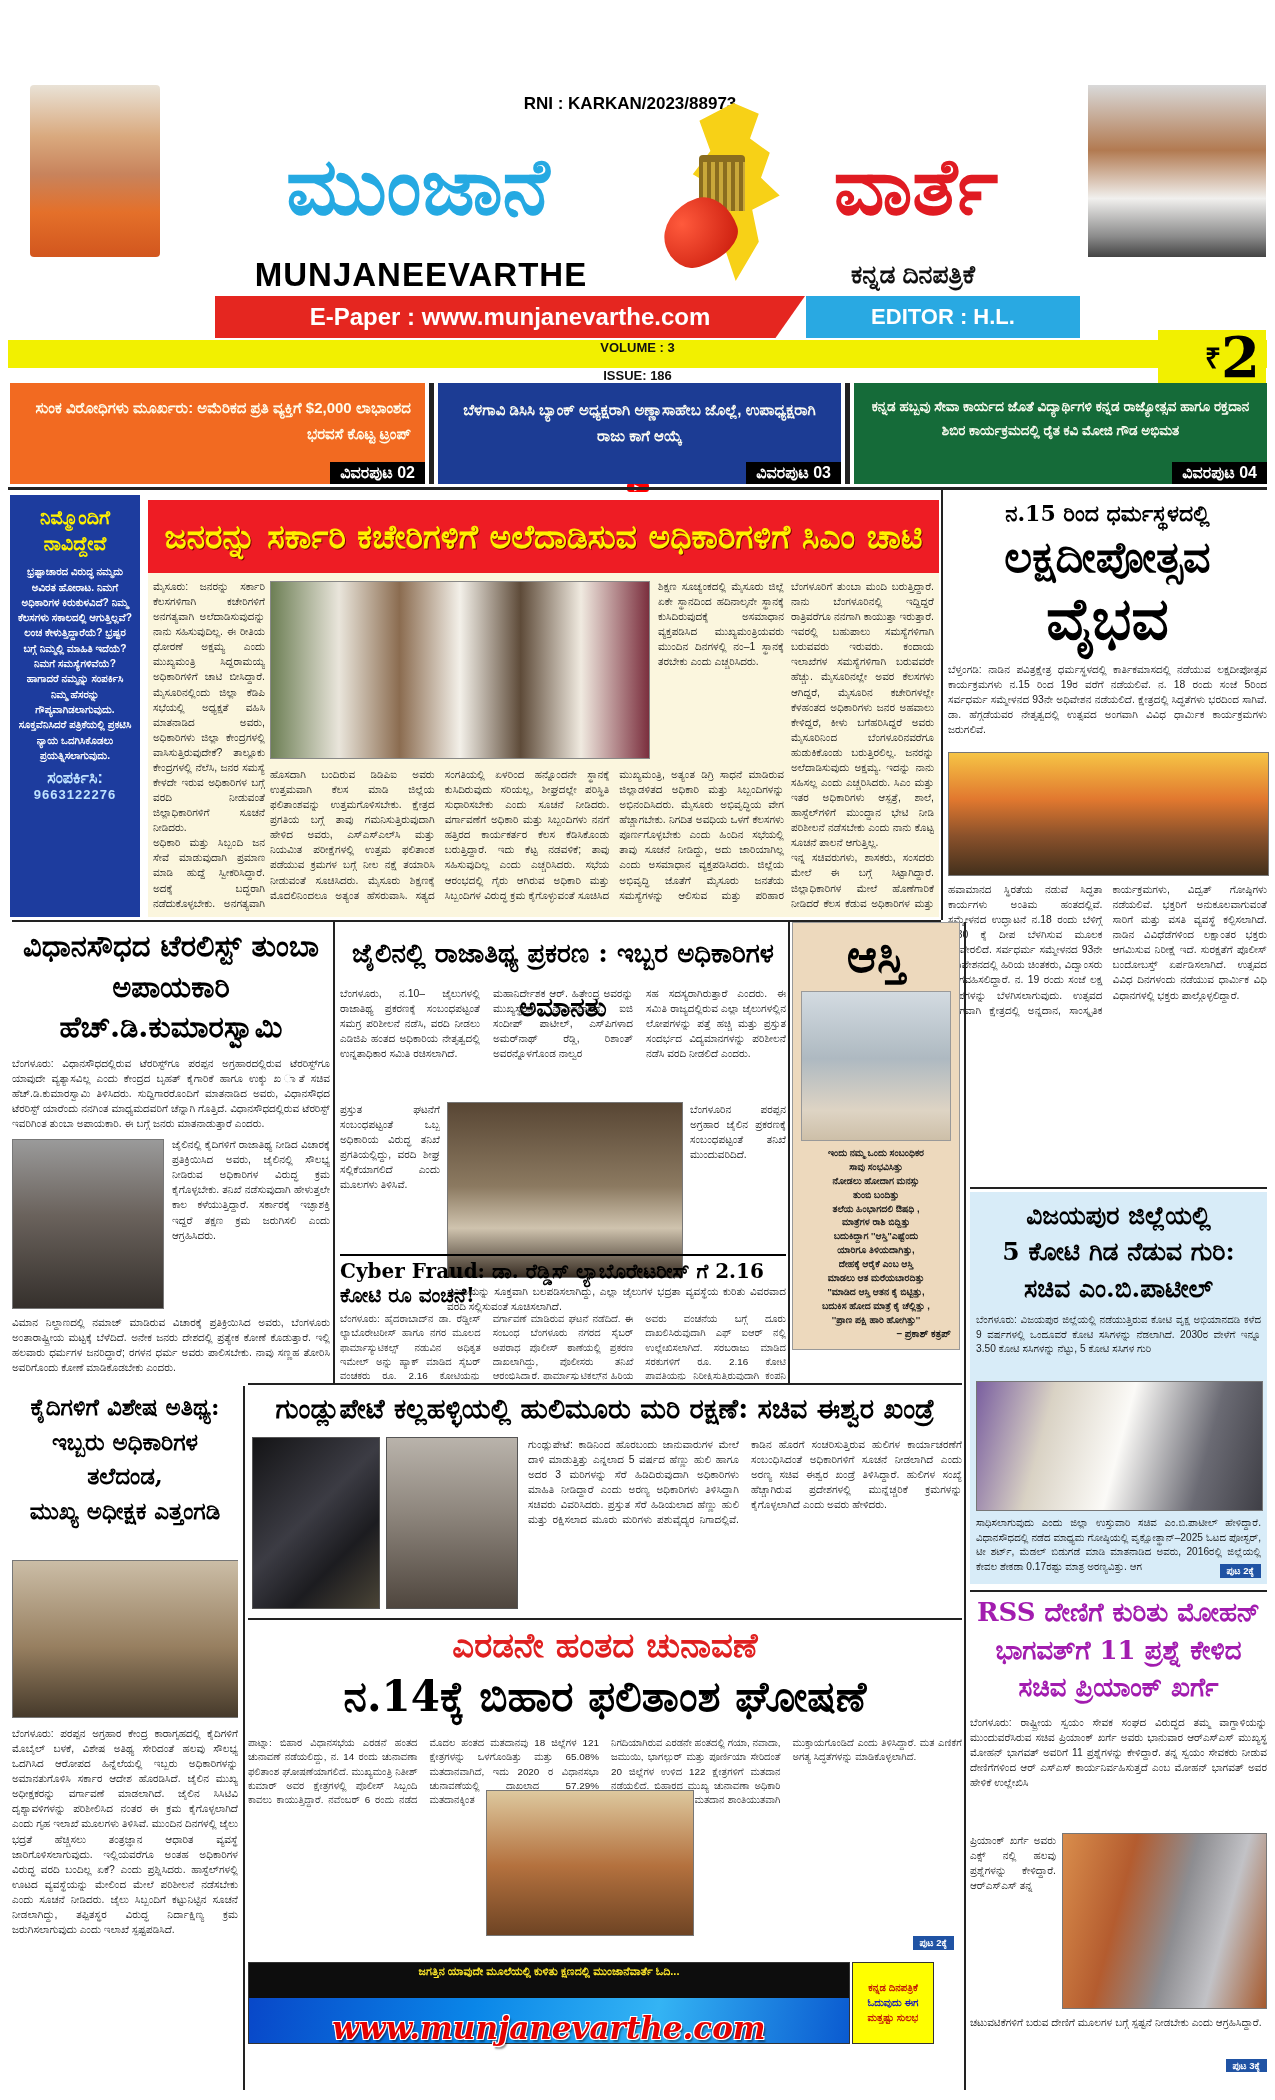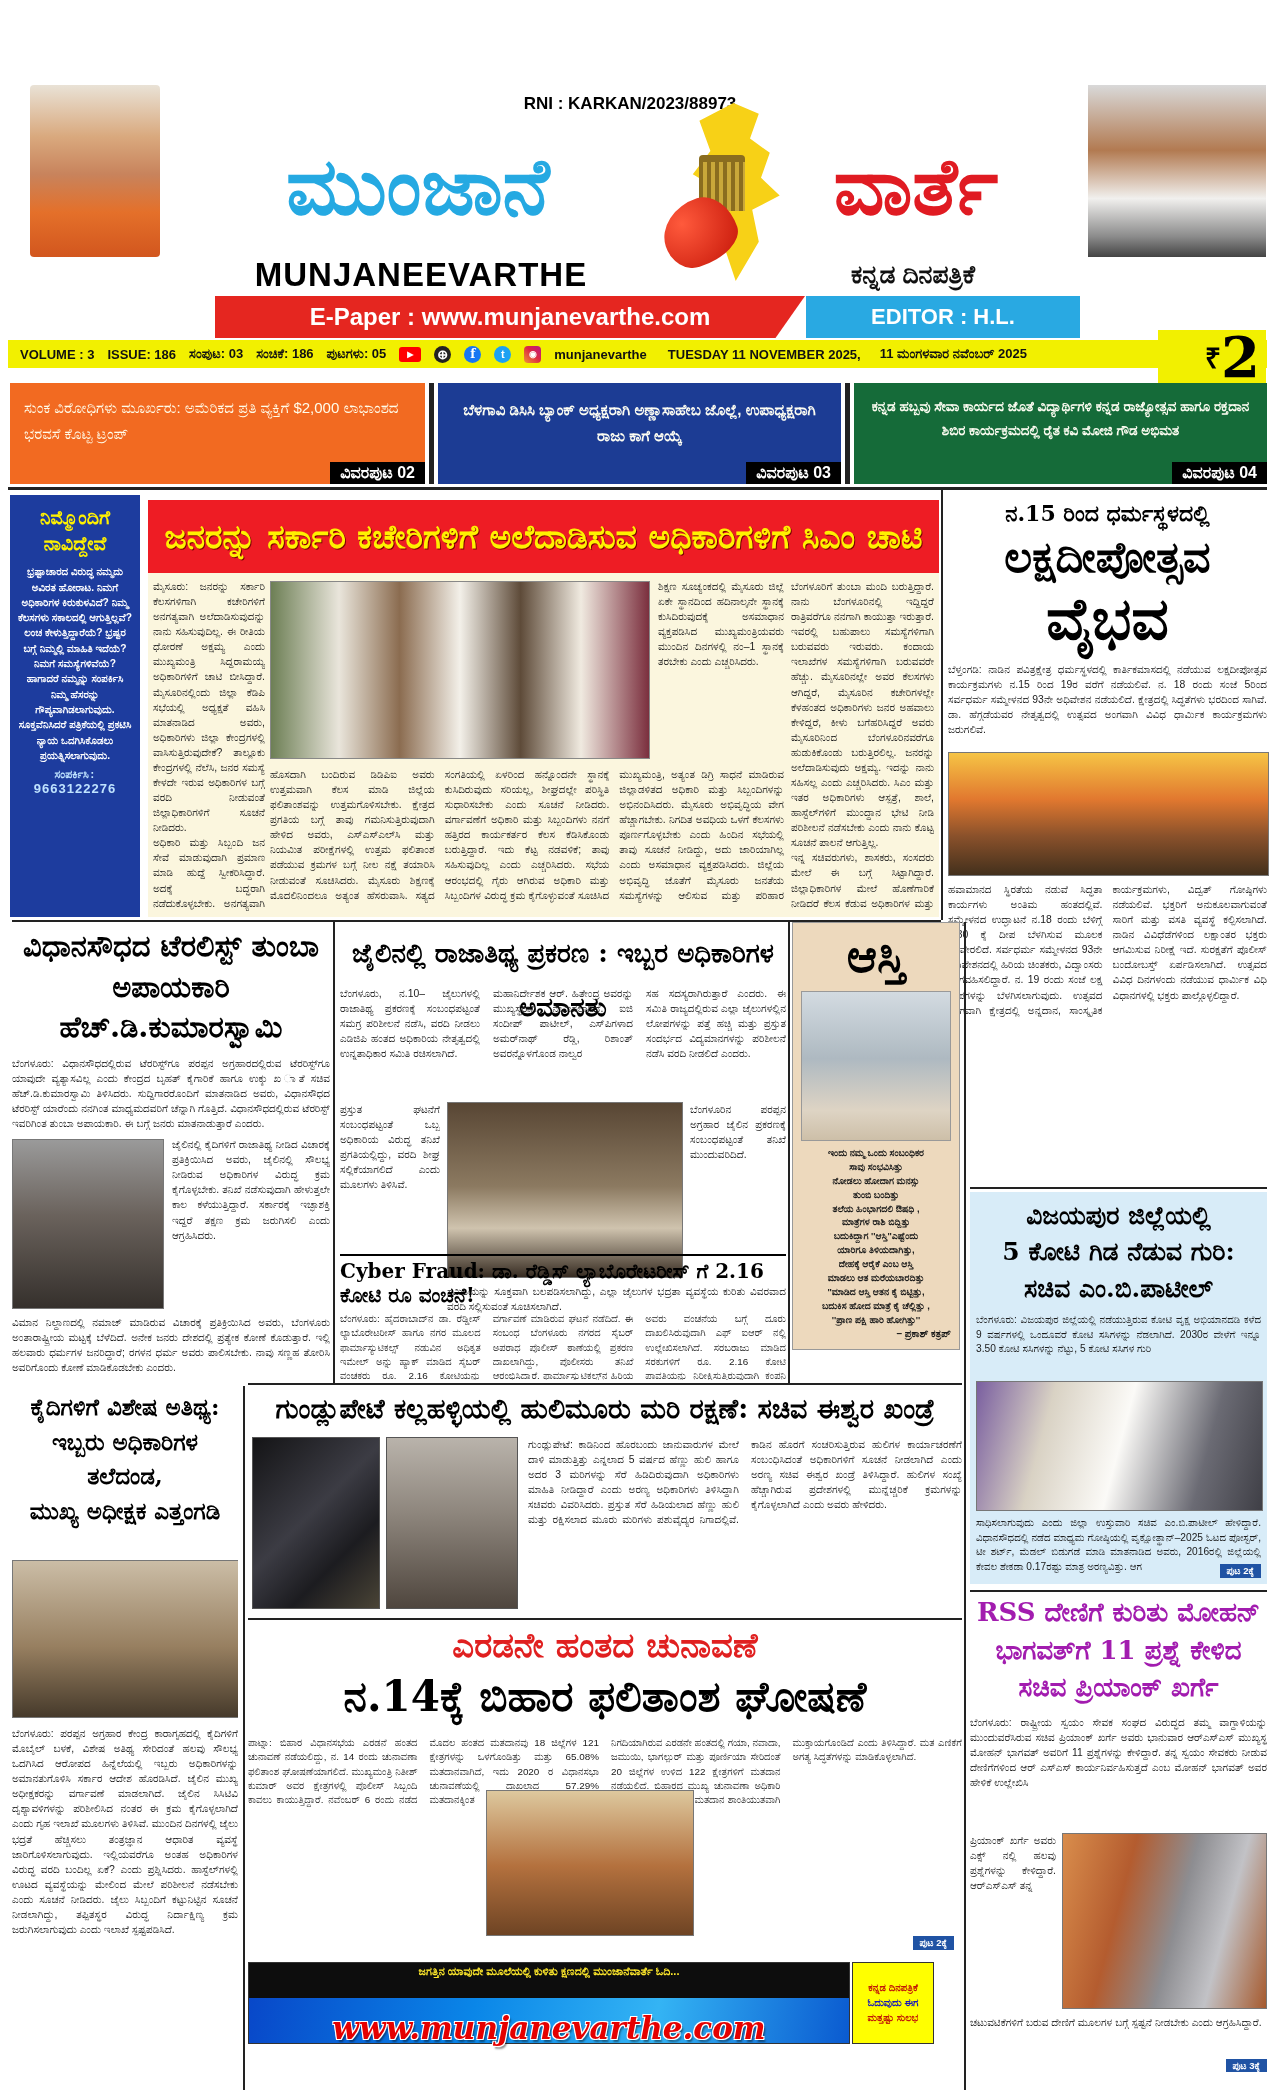--- a/index.html
+++ b/index.html
@@ -47,62 +47,62 @@
   </div>
 
   <div class="a serif" style="left:782px;top:112px;width:268px;height:152px;font-size:79px;line-height:150px;font-weight:bold;color:#E01B22;text-align:center;">ವಾರ್ತೆ</div>
 
   <div class="a" style="left:178px;top:256px;width:486px;height:36px;font-size:33px;font-weight:900;letter-spacing:1px;color:#000;text-align:center;">MUNJANEEVARTHE</div>
   <div class="a" style="left:770px;top:260px;width:286px;height:30px;font-size:25px;font-weight:bold;color:#111;text-align:center;">ಕನ್ನಡ ದಿನಪತ್ರಿಕೆ</div>
 
   <div class="a" style="left:215px;top:296px;width:590px;height:42px;background:#E52620;color:#fff;font-size:24px;font-weight:bold;text-align:center;line-height:42px;clip-path:polygon(0 0,100% 0,95% 100%,0 100%);">E-Paper : www.munjanevarthe.com</div>
   <div class="a" style="left:806px;top:296px;width:274px;height:42px;background:#29A9E2;color:#fff;font-size:22px;font-weight:bold;text-align:center;line-height:42px;">EDITOR : H.L. AMARNATH</div>
 
-  <div class="a" style="left:8px;top:340px;width:1259px;height:28px;background:#F2F000;display:flex;align-items:center;gap:13px;padding:0 12px;font-size:13px;font-weight:bold;color:#111;">
+  <div class="a" style="left:8px;top:340px;width:1259px;height:28px;background:#F2F000;display:flex;align-items:center;gap:13px;padding:0 12px;font-size:13px;font-weight:bold;color:#111;flex-direction:column;">
     <span>VOLUME : 3</span>
     <span>ISSUE: 186</span>
     <span>ಸಂಪುಟ: 03</span>
     <span>ಸಂಚಿಕೆ: 186</span>
     <span>ಪುಟಗಳು: 05</span>
     <span class="icn" style="width:22px;height:15px;background:#FF0000;border-radius:3px;color:#fff;font-size:8px;">▶</span>
     <span class="icn" style="width:17px;height:17px;background:#222;border-radius:50%;color:#fff;font-size:13px;">⊕</span>
     <span class="icn" style="width:17px;height:17px;background:#1877F2;border-radius:50%;color:#fff;font-size:12px;font-family:'DejaVu Serif',serif;font-weight:bold;">f</span>
     <span class="icn" style="width:17px;height:17px;background:#1DA1F2;border-radius:50%;color:#fff;font-size:11px;font-weight:bold;">t</span>
     <span class="icn" style="width:17px;height:17px;background:linear-gradient(45deg,#f09433,#dc2743 55%,#bc1888);border-radius:4px;color:#fff;font-size:9px;">◉</span>
     <span>munjanevarthe</span>
     <span style="margin-left:8px;">TUESDAY 11 NOVEMBER 2025,</span>
     <span style="margin-left:6px;">11 ಮಂಗಳವಾರ ನವೆಂಬರ್ 2025</span>
   </div>
   <div class="a" style="left:1158px;top:330px;width:108px;height:54px;background:#F2F000;display:flex;align-items:center;justify-content:flex-end;padding-right:6px;">
     <span style="font-size:28px;font-weight:bold;color:#000;">₹</span>
     <span class="serif" style="font-size:56px;font-weight:900;color:#000;line-height:54px;">2</span>
   </div>
 
   <div class="a" style="left:10px;top:383px;width:415px;height:101px;background:#F26A21;color:#FFFDEB;">
-    <div class="t" style="padding:12px 14px 0;font-size:15px;line-height:1.75;font-weight:normal;text-align:left;color:#FFFDEB;">ಸುಂಕ ವಿರೋಧಿಗಳು ಮೂರ್ಖರು: ಅಮೆರಿಕದ ಪ್ರತಿ ವ್ಯಕ್ತಿಗೆ $2,000 ಲಾಭಾಂಶದ ಭರವಸೆ ಕೊಟ್ಟ ಟ್ರಂಪ್</div>
+    <div class="t" style="padding:12px 14px 0;font-size:15px;line-height:1.75;font-weight:bold;text-align:right;color:#FFFDEB;">ಸುಂಕ ವಿರೋಧಿಗಳು ಮೂರ್ಖರು: ಅಮೆರಿಕದ ಪ್ರತಿ ವ್ಯಕ್ತಿಗೆ $2,000 ಲಾಭಾಂಶದ ಭರವಸೆ ಕೊಟ್ಟ ಟ್ರಂಪ್</div>
     <span class="tag" style="right:0;bottom:0;">ವಿವರಪುಟ 02</span>
   </div>
   <div class="a hline" style="left:429px;top:383px;width:5px;height:101px;"></div>
   <div class="a" style="left:438px;top:383px;width:403px;height:101px;background:#1C3C94;color:#FDFDF2;">
     <div class="t" style="padding:14px 16px 0;font-size:15px;line-height:1.75;font-weight:bold;text-align:center;color:#FDFDF2;">ಬೆಳಗಾವಿ ಡಿಸಿಸಿ ಬ್ಯಾಂಕ್ ಅಧ್ಯಕ್ಷರಾಗಿ ಅಣ್ಣಾಸಾಹೇಬ ಜೊಲ್ಲೆ, ಉಪಾಧ್ಯಕ್ಷರಾಗಿ ರಾಜು ಕಾಗೆ ಆಯ್ಕೆ</div>
     <span class="tag" style="right:0;bottom:0;">ವಿವರಪುಟ 03</span>
   </div>
   <div class="a hline" style="left:845px;top:383px;width:5px;height:101px;"></div>
   <div class="a" style="left:854px;top:383px;width:413px;height:101px;background:#156B39;color:#FDFDF2;">
     <div class="t" style="padding:12px 14px 0;font-size:13.5px;line-height:1.8;font-weight:bold;text-align:center;color:#FDFDF2;">ಕನ್ನಡ ಹಬ್ಬವು ಸೇವಾ ಕಾರ್ಯದ ಜೊತೆ ವಿದ್ಯಾರ್ಥಿಗಳಿ ಕನ್ನಡ ರಾಜ್ಯೋತ್ಸವ ಹಾಗೂ ರಕ್ತದಾನ ಶಿಬಿರ ಕಾರ್ಯಕ್ರಮದಲ್ಲಿ ರೈತ ಕವಿ ಮೋಜಿ ಗೌಡ ಅಭಿಮತ</div>
     <span class="tag" style="right:0;bottom:0;">ವಿವರಪುಟ 04</span>
   </div>
 
   <div class="a hline" style="left:8px;top:487px;width:1259px;height:3px;"></div>
 
   <div class="a" style="left:10px;top:495px;width:130px;height:422px;background:#1D3C9E;padding:10px 7px;text-align:center;">
     <div style="white-space:pre-line;color:#FFF100;font-size:19px;font-weight:bold;line-height:1.35;margin-bottom:8px;">ನಿಮ್ಮೊಂದಿಗೆ
 ನಾವಿದ್ದೇವೆ</div>
     <div style="color:#fff;font-size:10.2px;line-height:1.5;font-weight:bold;">ಭ್ರಷ್ಟಾಚಾರದ ವಿರುದ್ಧ ನಮ್ಮದು ಅವಿರತ ಹೋರಾಟ. ನಿಮಗೆ ಅಧಿಕಾರಿಗಳ ಕಿರುಕುಳವಿದೆ? ನಿಮ್ಮ ಕೆಲಸಗಳು ಸಕಾಲದಲ್ಲಿ ಆಗುತ್ತಿಲ್ಲವೆ? ಲಂಚ ಕೇಳುತ್ತಿದ್ದಾರೆಯೆ? ಭ್ರಷ್ಟರ ಬಗ್ಗೆ ನಿಮ್ಮಲ್ಲಿ ಮಾಹಿತಿ ಇದೆಯೆ? ನಿಮಗೆ ಸಮಸ್ಯೆಗಳಿವೆಯೆ? ಹಾಗಾದರೆ ನಮ್ಮನ್ನು ಸಂಪರ್ಕಿಸಿ ನಿಮ್ಮ ಹೆಸರನ್ನು ಗೌಪ್ಯವಾಗಿಡಲಾಗುವುದು. ಸೂಕ್ತವೆನಿಸಿದರೆ ಪತ್ರಿಕೆಯಲ್ಲಿ ಪ್ರಕಟಿಸಿ ನ್ಯಾಯ ಒದಗಿಸಿಕೊಡಲು ಪ್ರಯತ್ನಿಸಲಾಗುವುದು.</div>
-    <div style="color:#BFE3FF;font-size:11px;font-weight:bold;margin-top:6px;font-family:Liberation Mono, monospace;">ಸಂಪರ್ಕಿಸಿ:</div>
+    <div style="color:#BFE3FF;font-size:16px;font-weight:bold;margin-top:6px;">ಸಂಪರ್ಕಿಸಿ:</div>
     <div style="color:#BFE3FF;font-size:13px;font-weight:bold;letter-spacing:1px;">9663122276</div>
   </div>
 
   <div class="a" style="left:148px;top:500px;width:791px;height:73px;background:#EE1C24;">
     <div class="serif" style="color:#FFF100;font-size:33px;font-weight:bold;text-align:center;line-height:73px;text-shadow:1px 1px 0 #7a0000;">ಜನರನ್ನು ಸರ್ಕಾರಿ ಕಚೇರಿಗಳಿಗೆ ಅಲೆದಾಡಿಸುವ ಅಧಿಕಾರಿಗಳಿಗೆ ಸಿಎಂ ಚಾಟಿ</div>
   </div>
   <div class="a" style="left:148px;top:573px;width:791px;height:344px;background:#FBF6DE;">
     <div class="a t" style="left:5px;top:6px;width:112px;height:332px;white-space:pre-line;">ಮೈಸೂರು: ಜನರನ್ನು ಸರ್ಕಾರಿ ಕೆಲಸಗಳಿಗಾಗಿ ಕಚೇರಿಗಳಿಗೆ ಅನಗತ್ಯವಾಗಿ ಅಲೆದಾಡಿಸುವುದನ್ನು ನಾನು ಸಹಿಸುವುದಿಲ್ಲ. ಈ ರೀತಿಯ ಧೋರಣೆ ಅಕ್ಷಮ್ಯ ಎಂದು ಮುಖ್ಯಮಂತ್ರಿ ಸಿದ್ದರಾಮಯ್ಯ ಅಧಿಕಾರಿಗಳಿಗೆ ಚಾಟಿ ಬೀಸಿದ್ದಾರೆ. ಮೈಸೂರಿನಲ್ಲಿಂದು ಜಿಲ್ಲಾ ಕೆಡಿಪಿ ಸಭೆಯಲ್ಲಿ ಅಧ್ಯಕ್ಷತೆ ವಹಿಸಿ ಮಾತನಾಡಿದ ಅವರು, ಅಧಿಕಾರಿಗಳು ಜಿಲ್ಲಾ ಕೇಂದ್ರಗಳಲ್ಲಿ ವಾಸಿಸುತ್ತಿರುವುದೇಕೆ? ತಾಲ್ಲೂಕು ಕೇಂದ್ರಗಳಲ್ಲಿ ನೆಲೆಸಿ, ಜನರ ಸಮಸ್ಯೆ ಕೇಳದೇ ಇರುವ ಅಧಿಕಾರಿಗಳ ಬಗ್ಗೆ ವರದಿ ನೀಡುವಂತೆ ಜಿಲ್ಲಾಧಿಕಾರಿಗಳಿಗೆ ಸೂಚನೆ ನೀಡಿದರು.
 ಅಧಿಕಾರಿ ಮತ್ತು ಸಿಬ್ಬಂದಿ ಜನ ಸೇವೆ ಮಾಡುವುದಾಗಿ ಪ್ರಮಾಣ ಮಾಡಿ ಹುದ್ದೆ ಸ್ವೀಕರಿಸಿದ್ದಾರೆ. ಅದಕ್ಕೆ ಬದ್ಧರಾಗಿ ನಡೆದುಕೊಳ್ಳಬೇಕು. ಅನಗತ್ಯವಾಗಿ ಜನರನ್ನು ಅಲೆದಾಡಿಸಬಾರದು ಎಂದು ತರಾಟೆಗೆ ತೆಗೆದುಕೊಂಡರು. ಜನ ಪ್ರತಿನಿಧಿಗಳು ಐದು ವರ್ಷಕ್ಕೊಮ್ಮೆ ಬರುವವರು, ಅಧಿಕಾರಿಗಳು ಶಾಶ್ವತವಾಗಿ ಇರುವವರು ಎನ್ನುವ ಭಾವನೆ ಬಿಟ್ಟು ಕೆಲಸ ಮಾಡಿ ಎಂದು ತಾಕೀತು ಮಾಡಿದರು.</div>
     <div class="a ph ph-cm" style="left:122px;top:8px;width:380px;height:178px;border:1px solid #888;"></div>

